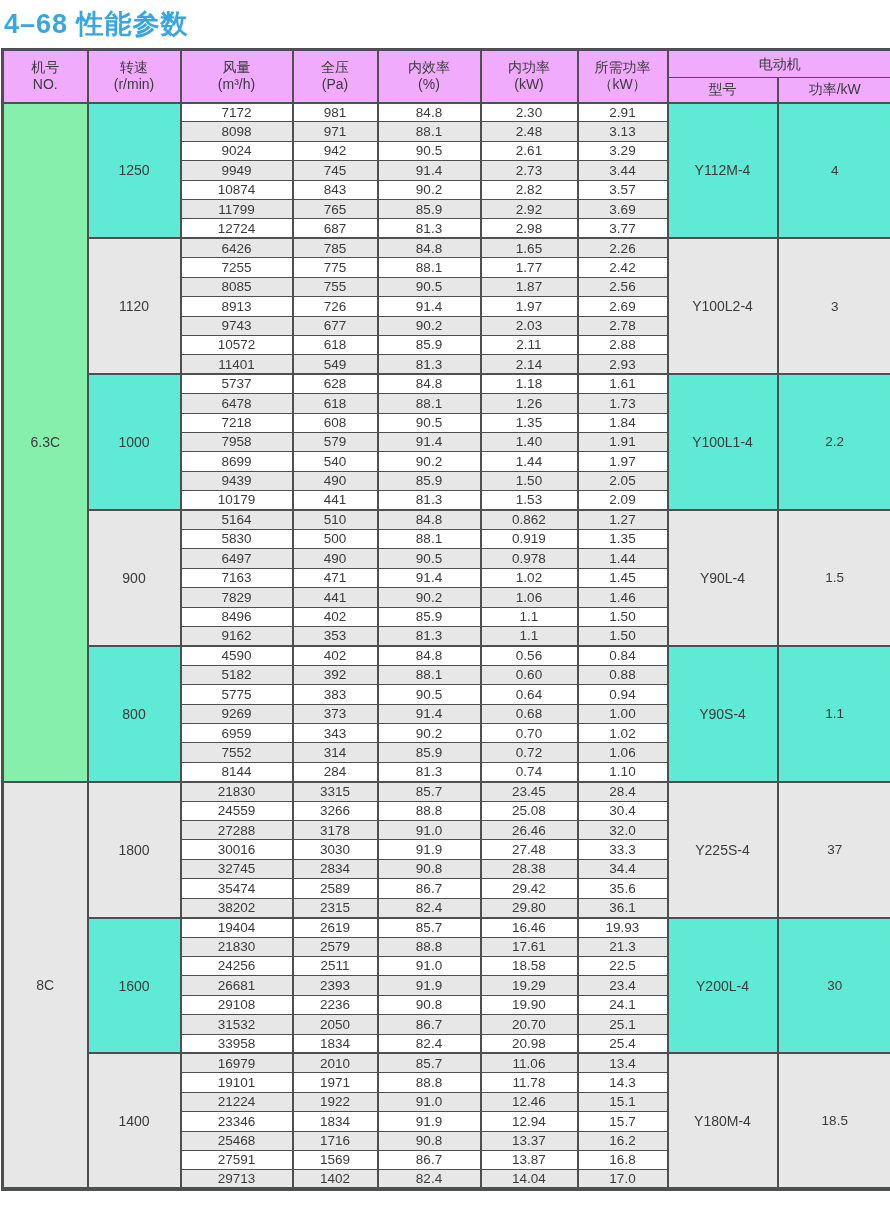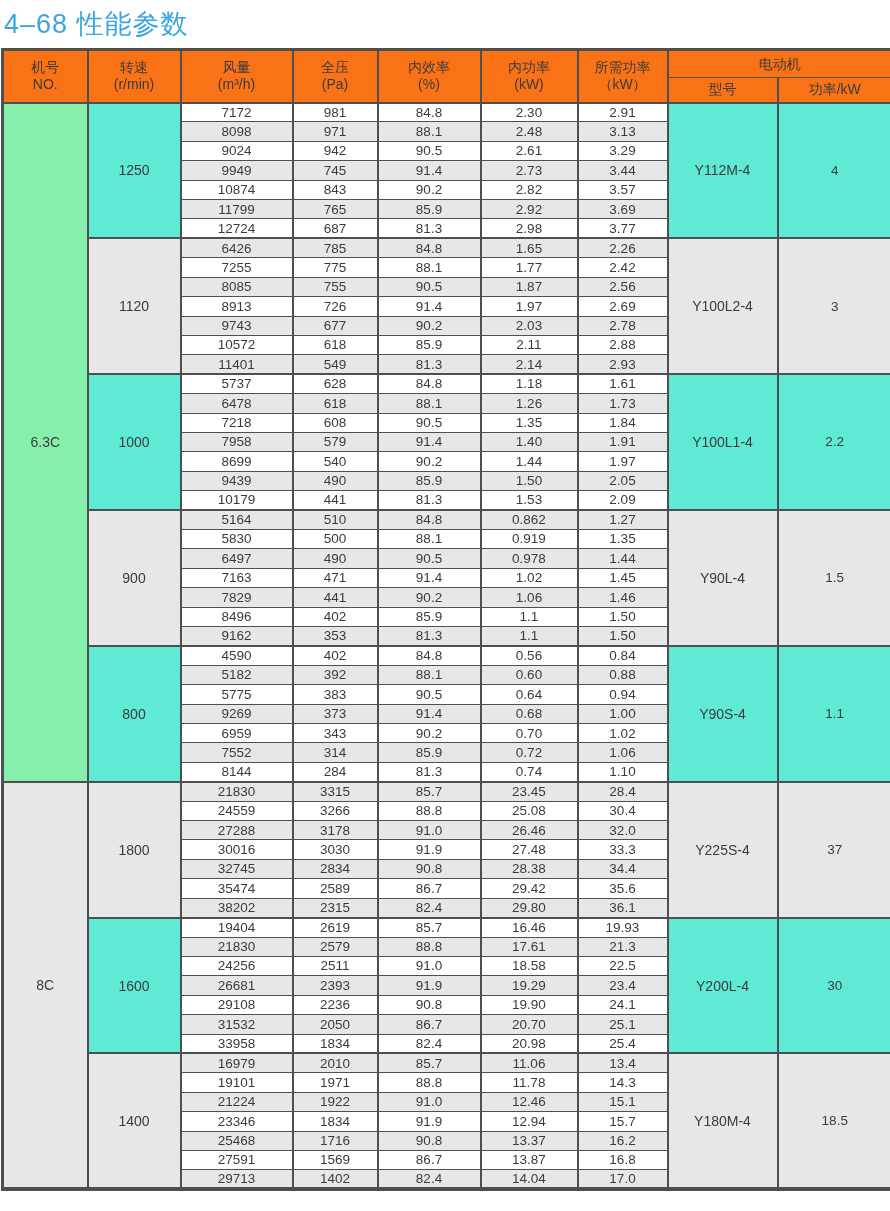--- a/index.html
+++ b/index.html
@@ -6,21 +6,21 @@
   html, body { margin: 0; padding: 0; }
   body {
     width: 890px; height: 1211px;
     background: #ffffff;
     font-family: "Liberation Sans", sans-serif;
     overflow: hidden;
   }
   .title {
     color: #3aa6e0;
     font-size: 27px;
-    font-weight: normal;
+    font-weight: bold;
     margin: 9px 4px 8px 4px;
     letter-spacing: 1px;
     line-height: 1.15;
   }
   table.perf {
     border-collapse: collapse;
     table-layout: fixed;
     width: 889px;
     margin-left: 1px;
     border: 3px solid #4e4f51;
@@ -30,21 +30,21 @@
     border: 1px solid #4e4f51;
     border-left-width: 2px;
     border-right-width: 2px;
     text-align: center;
     vertical-align: middle;
     color: #3b3b3d;
     padding: 0;
     overflow: hidden;
   }
   thead th {
-    background: #f97316;
+    background: #f0abfc;
     font-size: 14px;
     font-weight: normal;
     white-space: pre-line;
     line-height: 1.22;
   }
   thead tr.h1 th { height: 28px; }
   thead tr.h2 th { height: 25px; margin-left: 12px; }
   tbody td {
     font-size: 13.5px;
     height: 19.41px;

